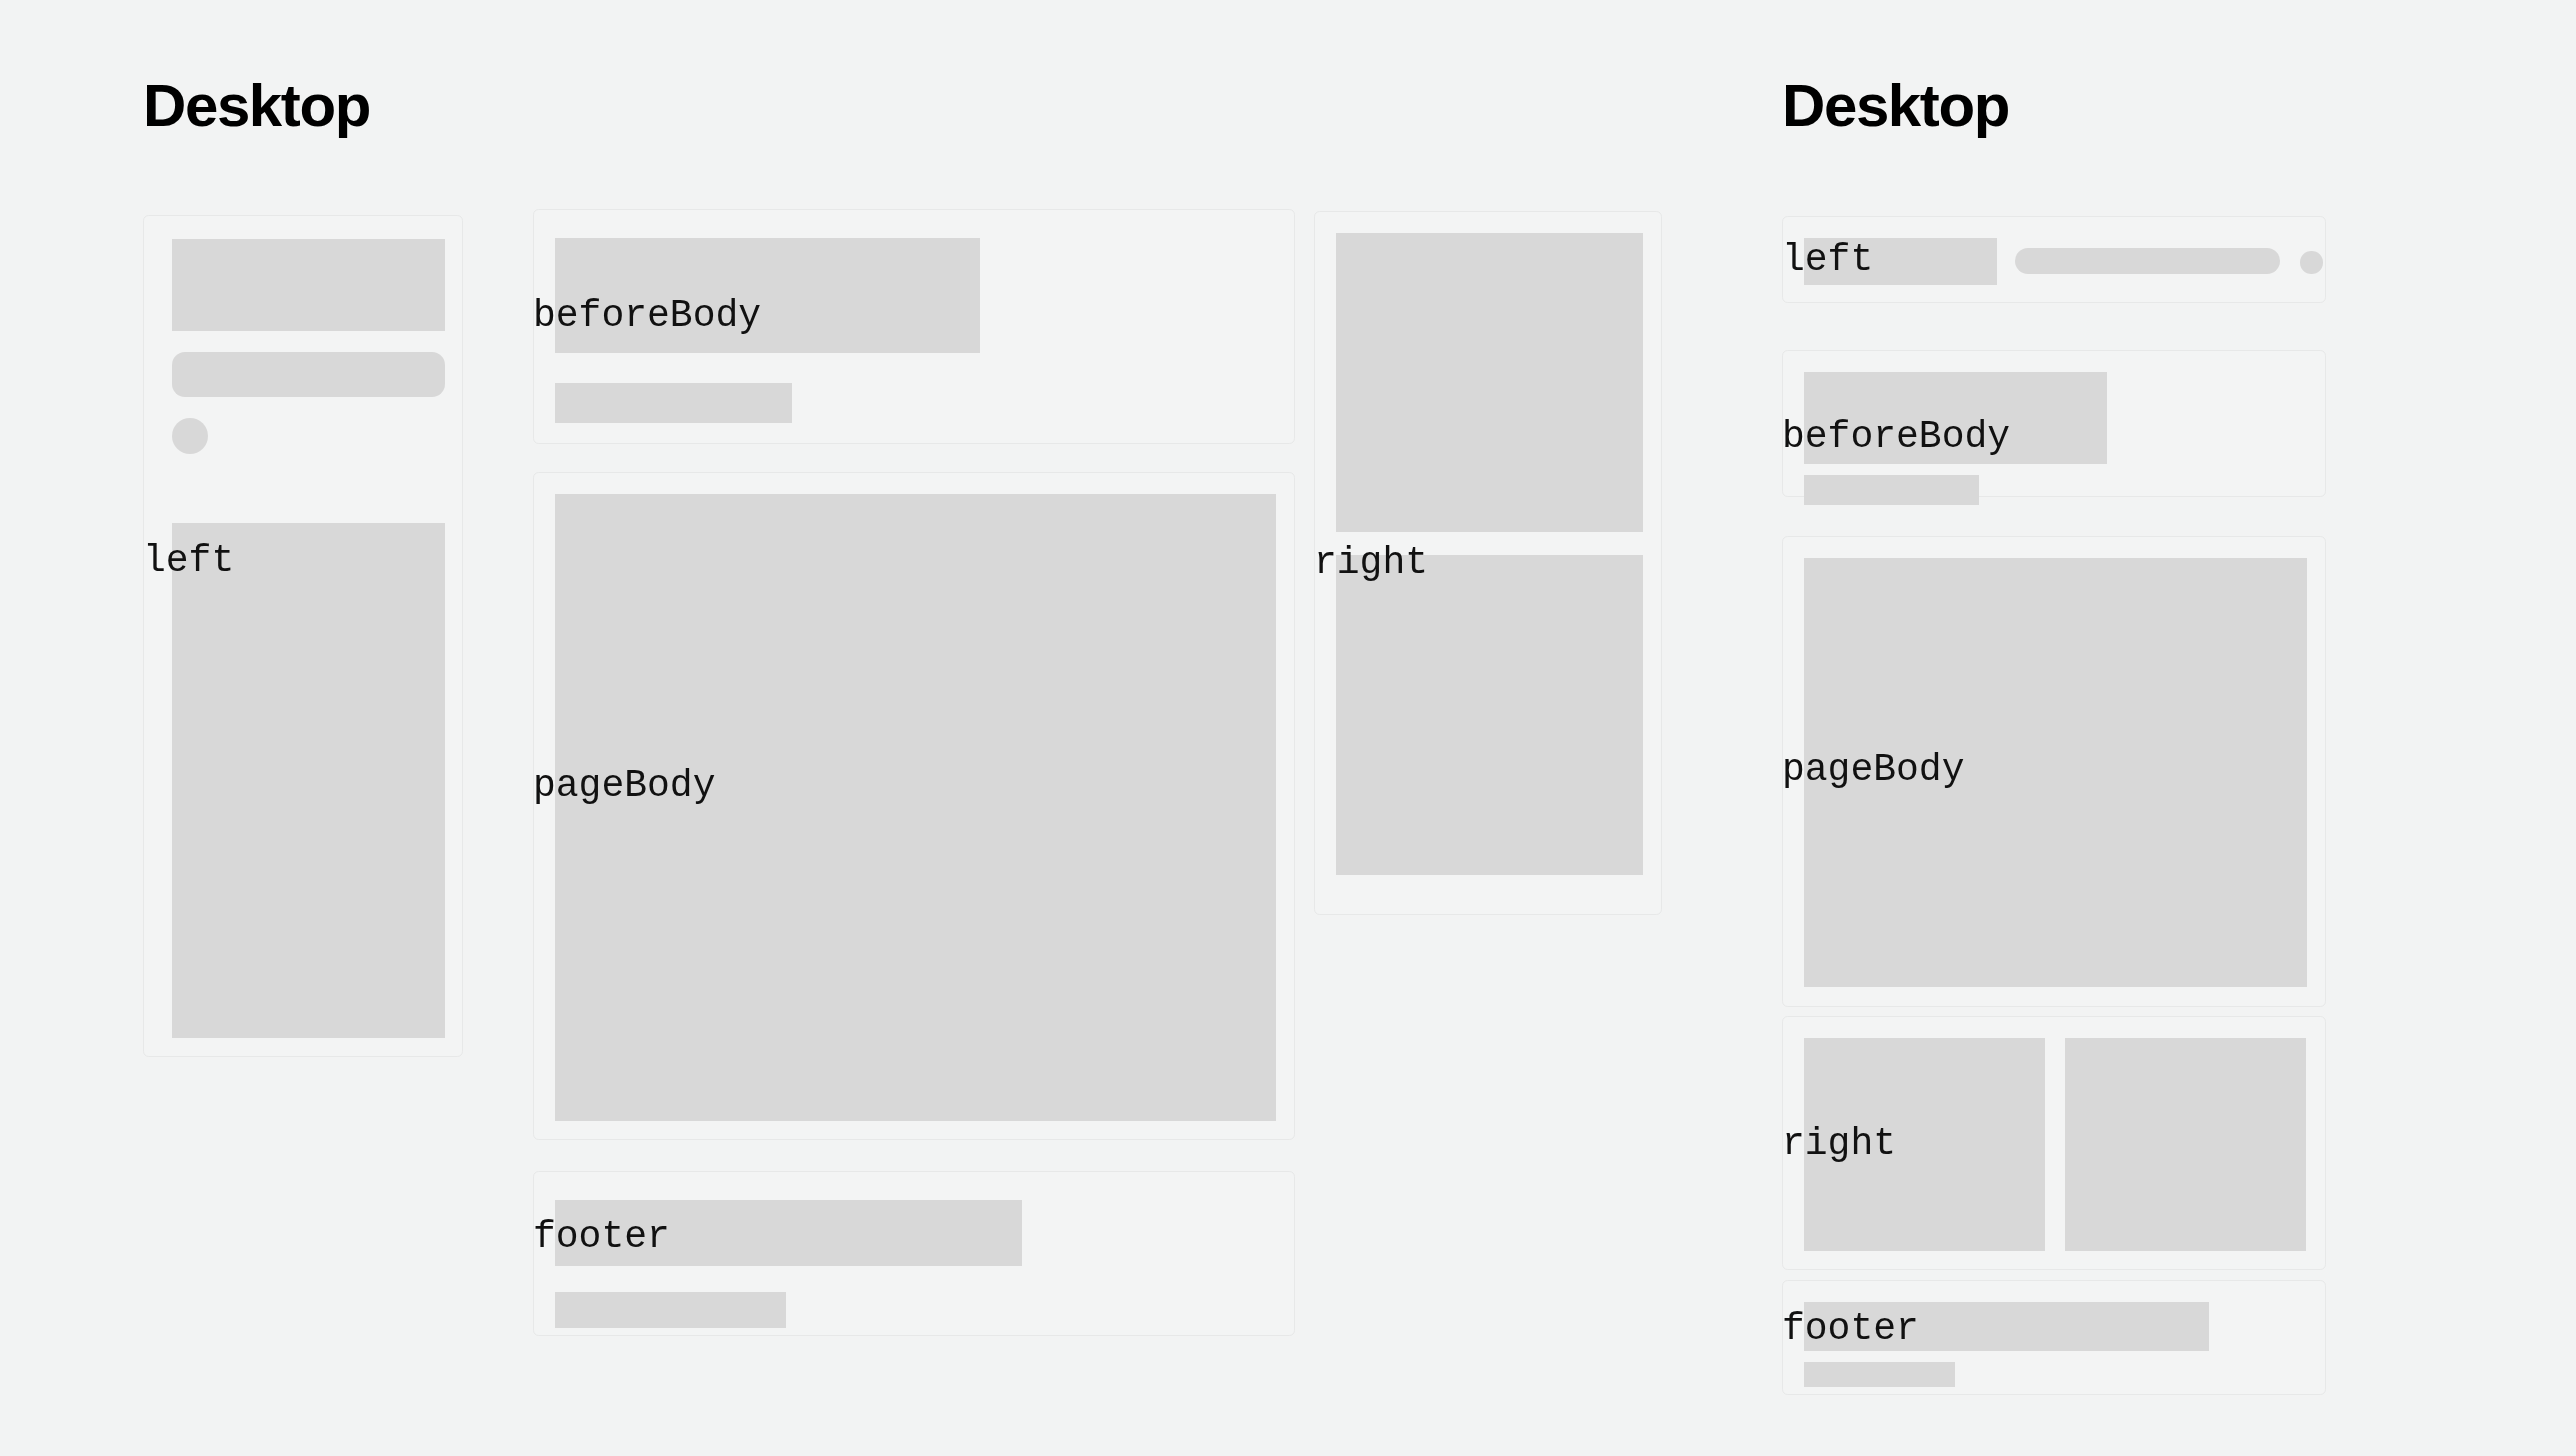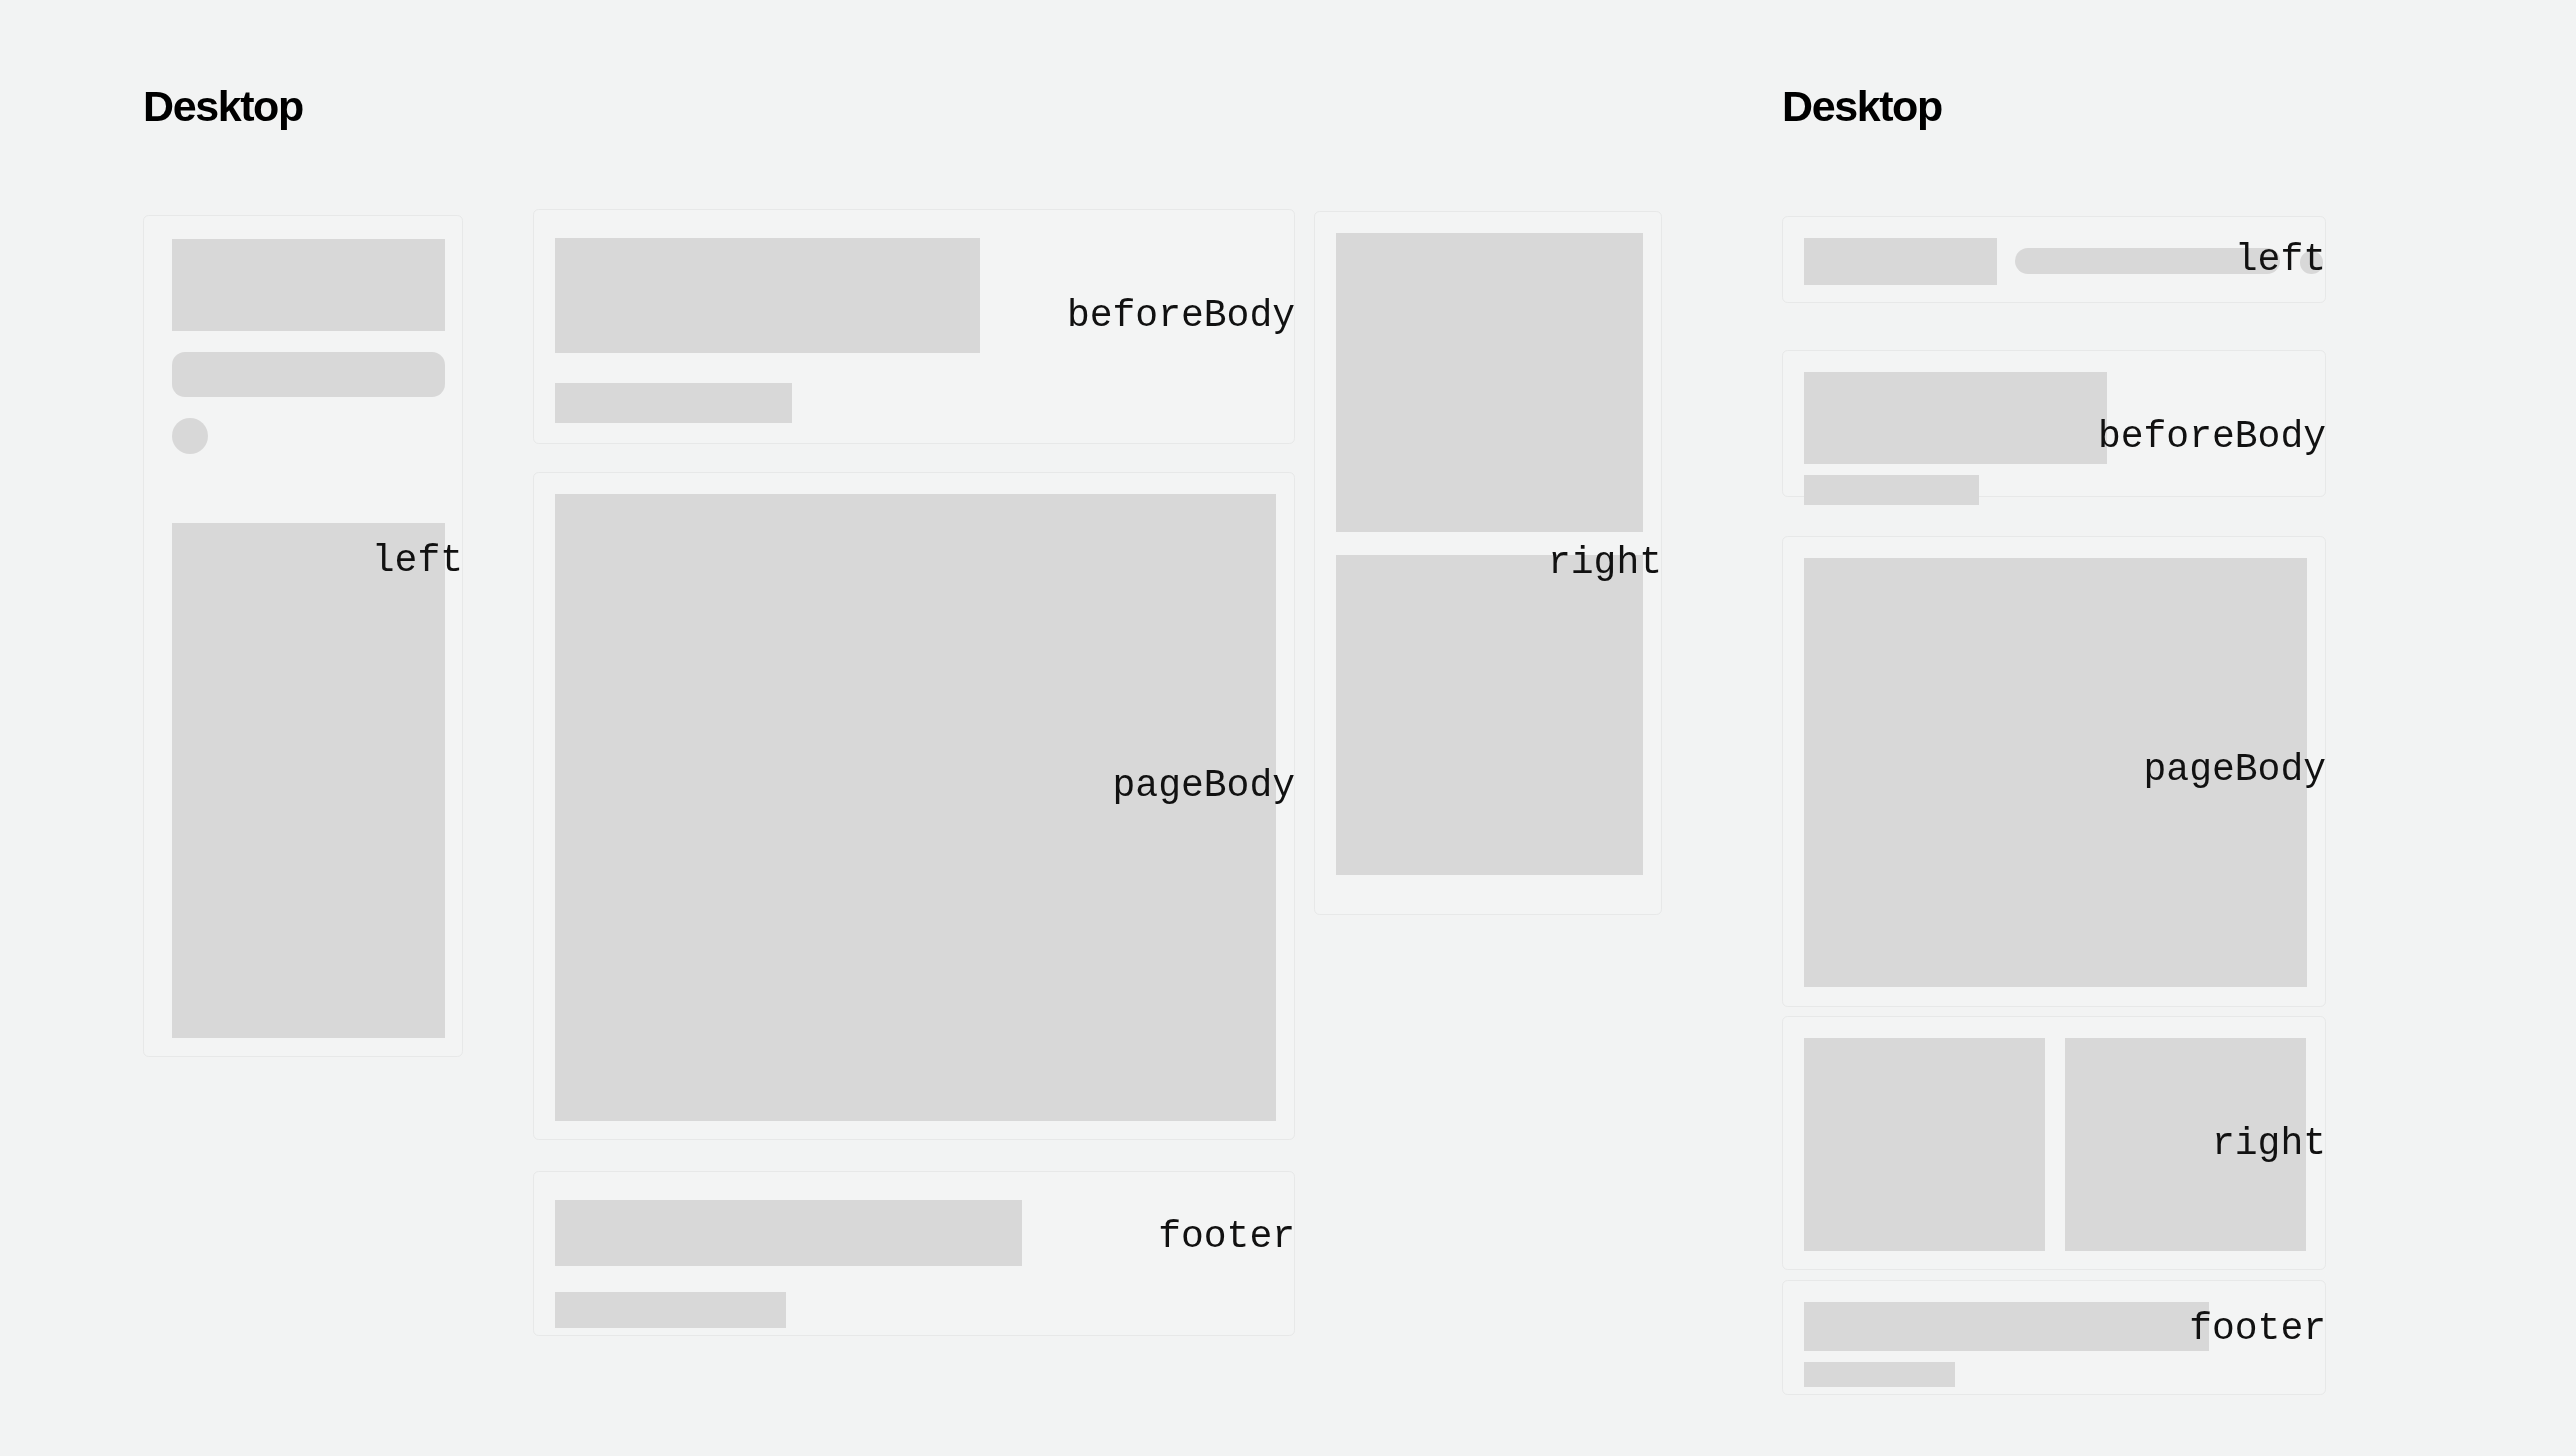--- a/index.html
+++ b/index.html
@@ -13,21 +13,21 @@
     font-family: "Liberation Sans", sans-serif;
     overflow: hidden;
     position: relative;
   }
 
   
   .section-title {
     position: absolute;
     font-family: "Liberation Sans", sans-serif;
     font-weight: bold;
-    font-size: 43px;
+    font-size: 60px;
     line-height: 60px;
     letter-spacing: -1.4px;
     color: #000000;
     white-space: nowrap;
   }
   #desktop-title { left: 143px; top: 76px; }
   #mobile-title  { left: 1782px; top: 76px; }
 
   
   .panel {
@@ -47,21 +47,21 @@
   .blk.circle  { border-radius: 50%; }
 
   
   .label {
     position: absolute;
     font-family: "Liberation Mono", monospace;
     font-size: 38px;
     line-height: 38px;
     color: #111111;
     white-space: nowrap;
-    text-align: right;
+    text-align: left;
     z-index: 5;
     pointer-events: none;
   }
 
   
   #d-left-panel      { left: 143px;  top: 215px;  width: 320px;  height: 842px; }
   #d-left-b1         { left: 28px;   top: 22.6px;   width: 273px;  height: 92px; }
   #d-left-b2         { left: 28px;   top: 136px;  width: 273px;  height: 45px; }
   #d-left-circle     { left: 28px;   top: 202px;  width: 36px;   height: 36px; }
   #d-left-b3         { left: 28px;   top: 307px;  width: 273px;  height: 515px; }

